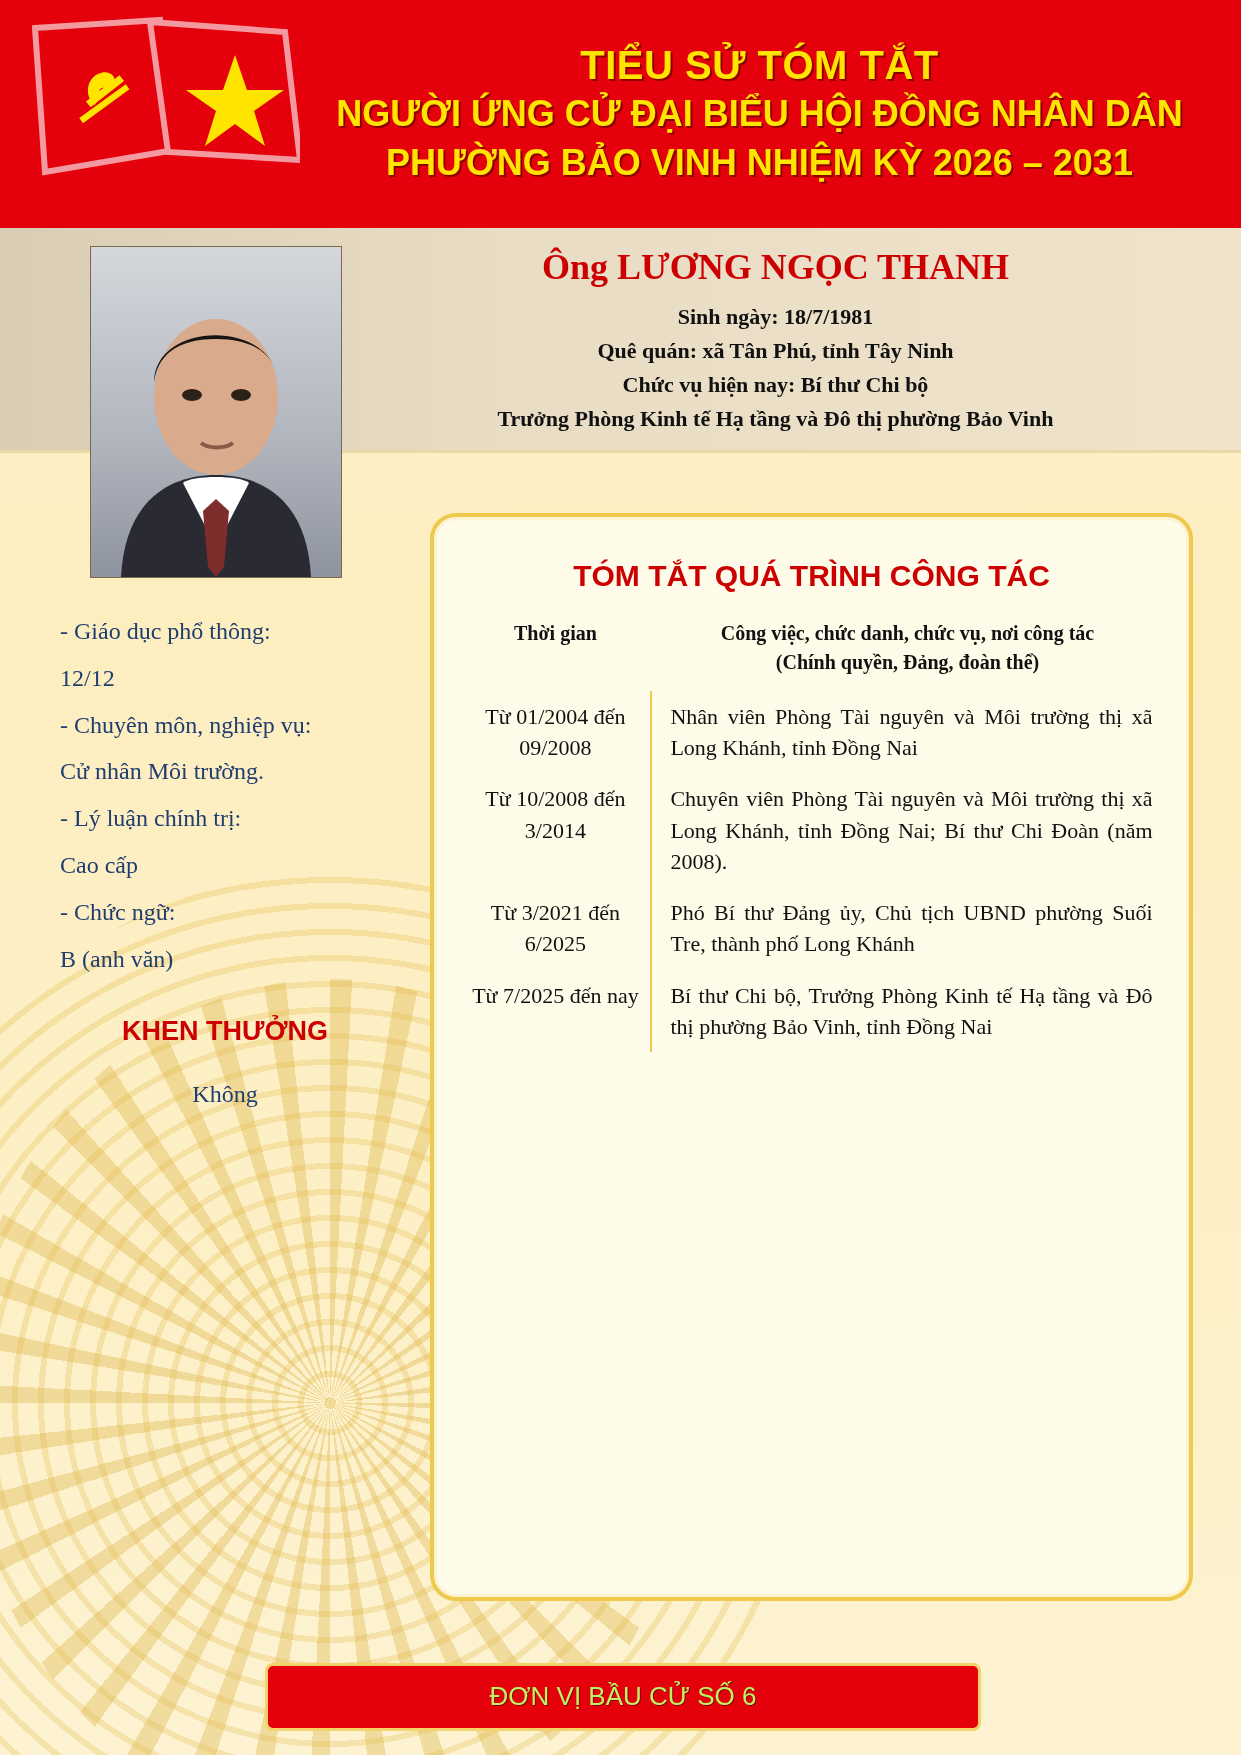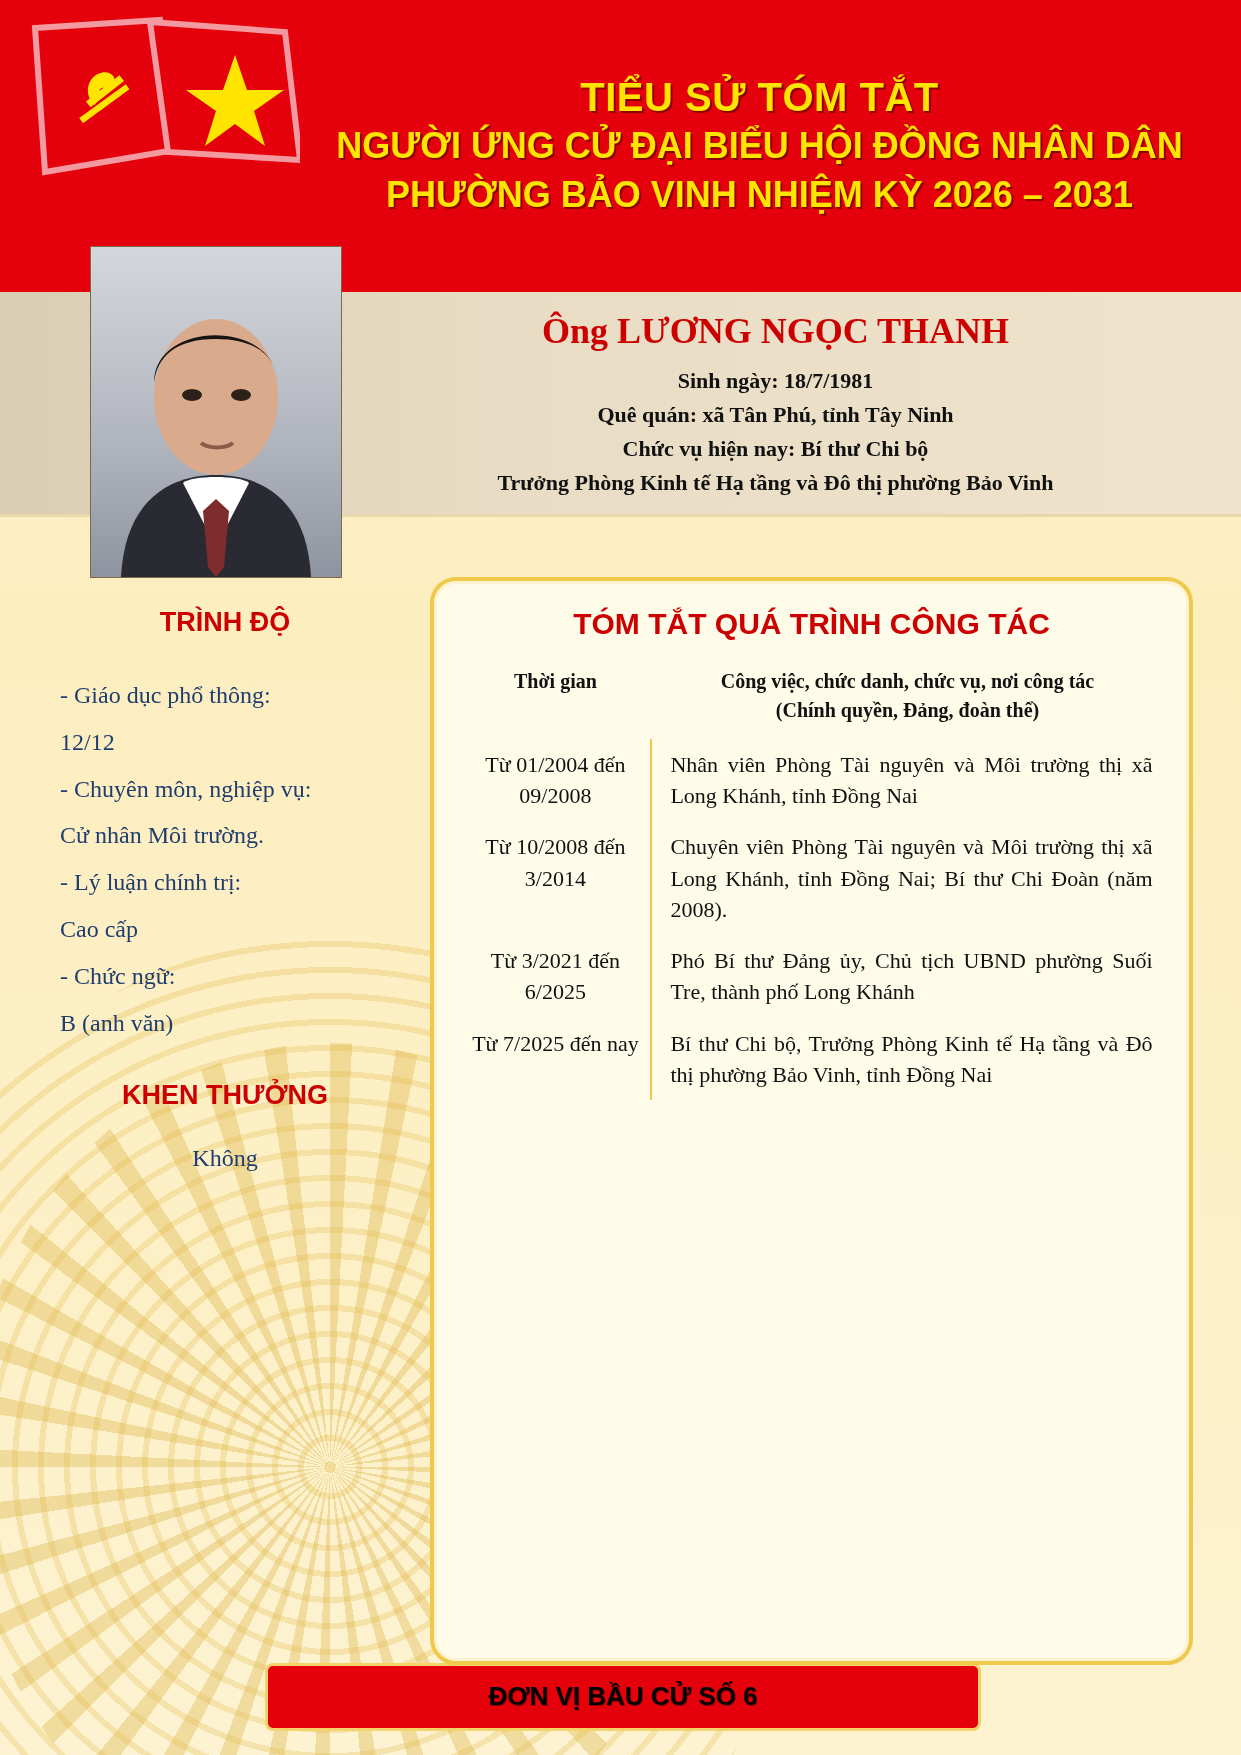--- a/index.html
+++ b/index.html
@@ -48,21 +48,21 @@
     border-radius: 50%;
     background: repeating-conic-gradient(
       from 0deg at 50% 50%,
       rgba(214,166,40,0.35) 0deg 3deg,
       rgba(253,240,198,0) 3deg 9deg);
   }
 
   
   .header {
     position: relative;
-    height: 292px;
+    height: 228px;
     background: #e4010b;
     display: flex;
     align-items: center;
     overflow: hidden;
   }
   .flags {
     width: 300px;
     height: 100%;
     position: relative;
     flex: 0 0 300px;
@@ -180,21 +180,21 @@
     border-radius: 26px;
     box-shadow: 0 0 0 3px #fdf3d2 inset;
     z-index: 4;
   }
   .panel-title {
     text-align: center;
     color: #cc0000;
     font-family: "Liberation Sans", sans-serif;
     font-weight: bold;
     font-size: 30px;
-    margin: 26px 0 22px 0;
+    margin: 42px 0 22px 0;
   }
   table.work {
     width: 93%;
     margin: 0 auto;
     border-collapse: collapse;
     table-layout: fixed;
   }
   table.work th {
     font-size: 20px;
     font-weight: bold;
@@ -222,23 +222,23 @@
   
   .footer {
     position: absolute;
     left: 265px;
     bottom: 24px;
     width: 710px;
     background: #e4010b;
     border: 3px solid #f3d26a;
     border-radius: 8px;
     text-align: center;
-    color: #000000;
+    color: #bef264;
     font-family: "Liberation Sans", sans-serif;
-    font-weight: bold;
+    font-weight: normal;
     padding: 12px 0 14px 0;
     text-shadow: 1px 1px 0 #8d0000;
   }
   .footer .f1 { font-size: 26px; line-height: 1.4; }
   .footer .f2 { font-size: 26px; line-height: 1.4; }
 </style>
 </head>
 <body>
 
 <div class="page">

